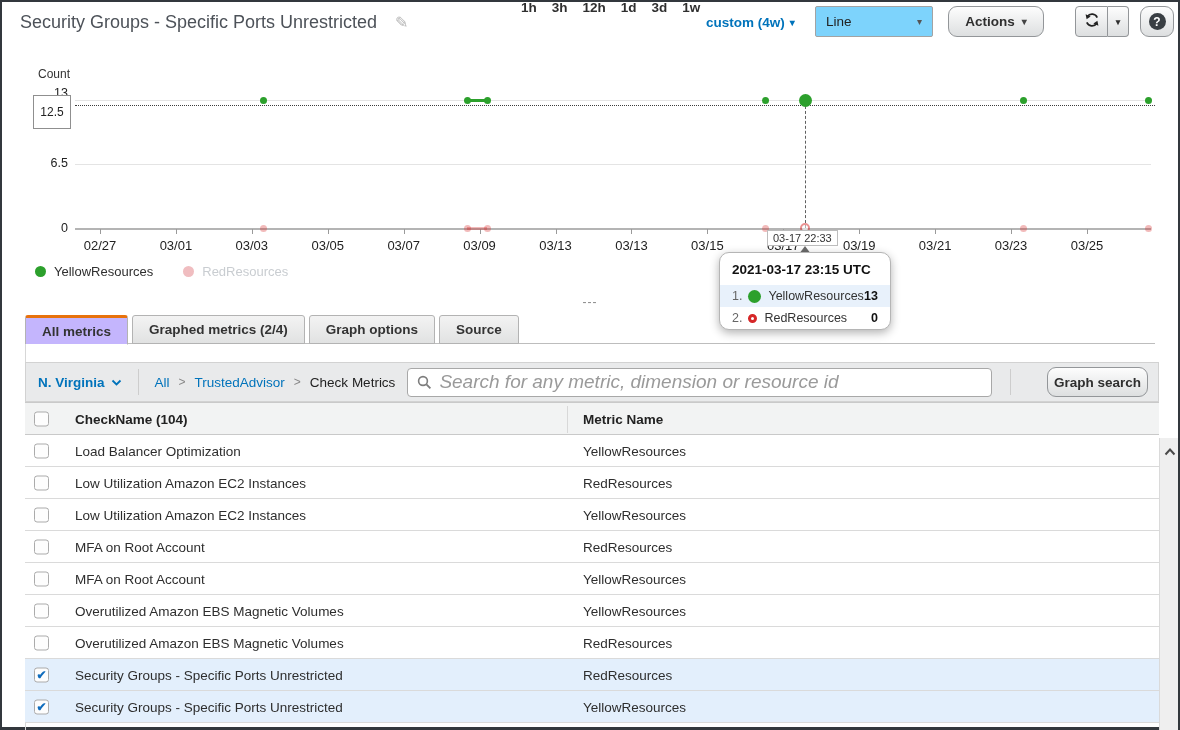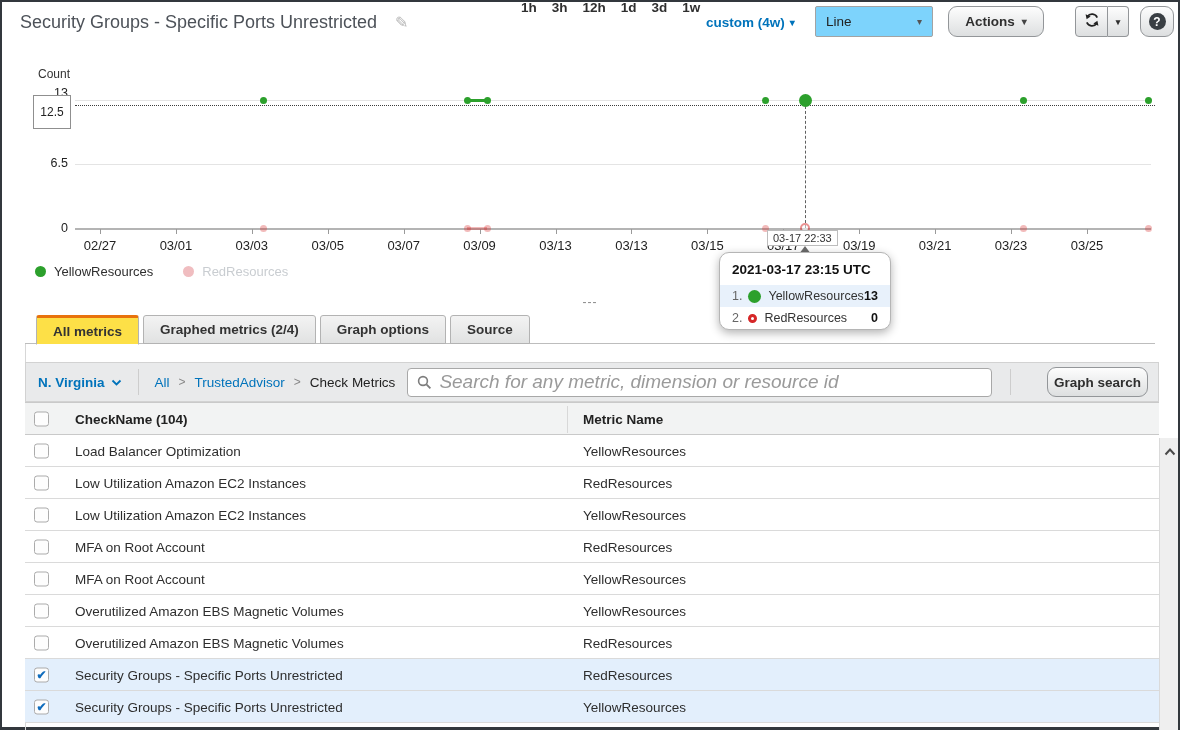--- a/index.html
+++ b/index.html
@@ -67,21 +67,21 @@
 
   .handle { position:absolute; left:0; top:295px; width:1180px; text-align:center; font-size:12px;
             color:#8a8a8a; letter-spacing:1px; z-index:2; cursor:row-resize; }
 
   
   .tabline { position:absolute; left:25px; top:343px; width:1130px; height:1px; background:#bdbdbd; z-index:1; }
   .tabs { position:absolute; left:25px; top:315px; display:flex; gap:4px; z-index:2; }
   .tab { height:29px; padding:0 16px; display:flex; align-items:center; font-size:13.5px; font-weight:bold;
          color:#333; background:linear-gradient(#f3f3f3,#e1e2e2); border:1px solid #b3b3b3;
          border-radius:3px 3px 0 0; cursor:pointer; }
-  .tab.active { background:#fde047; border-top:3px solid #e8720c; height:30px; border-bottom:1px solid #fff;margin-left:11px; }
+  .tab.active { background:#c4b5fd; border-top:3px solid #e8720c; height:30px; border-bottom:1px solid #fff; }
 
   
   .toolbar { position:absolute; left:25px; top:362px; width:1134px; height:40px; background:#e9eaeb;
              border:1px solid #d2d2d2; display:flex; align-items:center; z-index:2; }
   .region { display:flex; align-items:center; gap:6px; margin-left:12px; color:#0073bb;
             font-size:13.5px; font-weight:bold; cursor:pointer; }
   .tsep { width:1px; height:26px; background:#cdcdcd; margin:0 16px; }
   .crumb { display:flex; align-items:center; font-size:13.5px; }
   .crumb .lnk { color:#0073bb; cursor:pointer; }
   .crumb .sep { color:#888; margin:0 9px; font-size:12px; }

